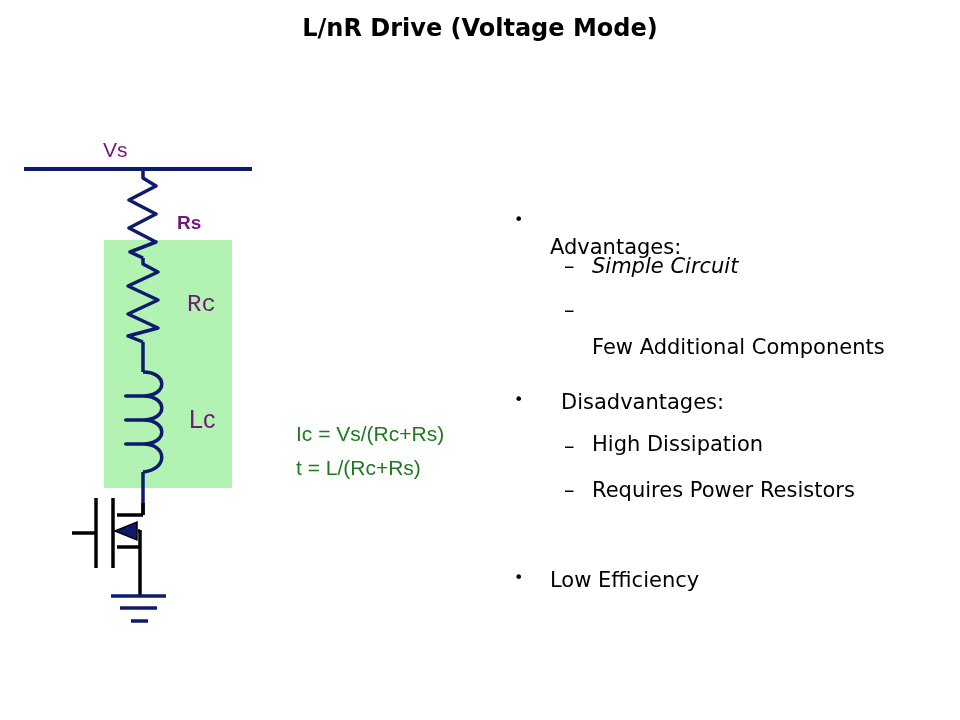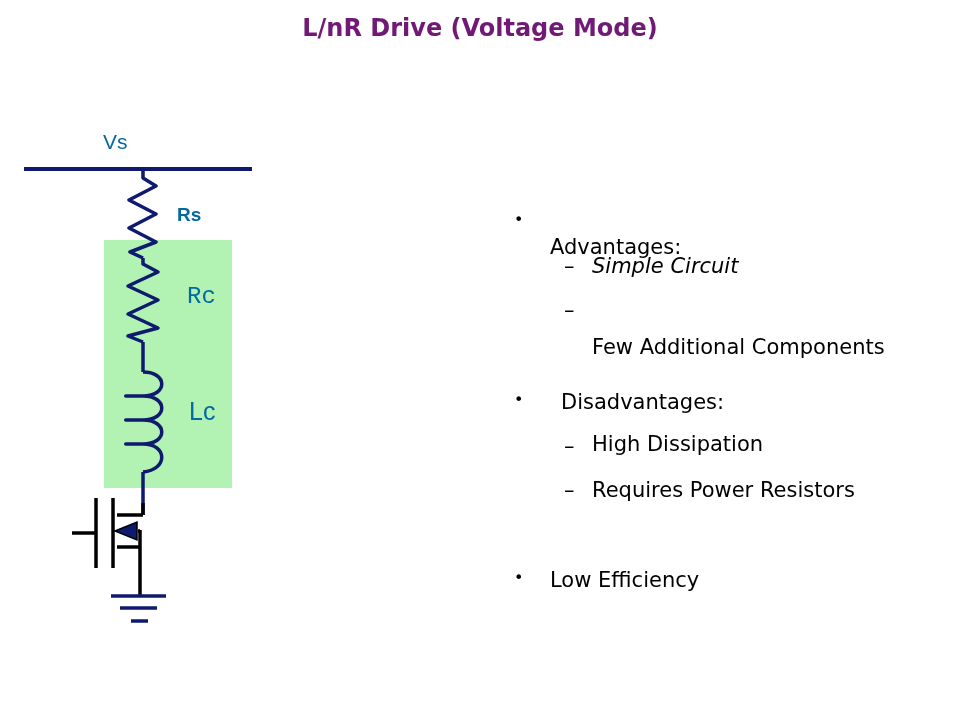--- a/index.html
+++ b/index.html
@@ -1,22 +1,22 @@
 <!DOCTYPE html>
 <html><head>
   <meta charset="utf-8">
   <style>
     html, body { margin: 0; padding: 0; background: #ffffff; }
     body { width: 960px; height: 720px; position: relative; overflow: hidden; }
     .title {
       position: absolute; left: 0; top: 14px; width: 960px; text-align: center;
-      font-family: "DejaVu Sans", sans-serif; font-weight: bold; font-size: 24px; color: #701a75;
+      font-family: "DejaVu Sans", sans-serif; font-weight: bold; font-size: 24px; color: #000000;
     }
     svg.circuit { position: absolute; left: 0; top: 0; }
-    .lbl { position: absolute; font-family: "Liberation Sans", sans-serif; color: #0369a1; }
+    .lbl { position: absolute; font-family: "Liberation Sans", sans-serif; color: #701a75; margin-top: 8px; }
     .eq { position: absolute; font-family: "Liberation Sans", sans-serif; color: #1f7a1f; font-size: 21px; line-height: 34px; }
     .bullets { position: absolute; left: 510px; top: 204px; font-family: "DejaVu Sans", sans-serif; color: #000; }
     .b-item { position: absolute; white-space: nowrap; font-size: 21px; }
     .b-dot { position: absolute; font-size: 16px; }
     .b-dash { position: absolute; font-size: 21px; }
   </style>
 </head>
 <body>
 
 <div class="title">L/nR Drive (Voltage Mode)</div>
@@ -55,20 +55,22 @@
     <line x1="131" y1="621" x2="148" y2="621"></line>
   </g>
 </svg>
 
 <div class="lbl" style="left:103px; top:130px; font-size:21px;">Vs</div>
 <div class="lbl" style="left:177px; top:204px; font-size:19px;font-weight:bold;">Rs</div>
 <div class="lbl" style="left:187px; top:283px; font-size:24px;font-family:Liberation Mono, monospace;">Rc</div>
 <div class="lbl" style="left:189px; top:397px; font-size:25px;">Lc</div>
 
 <div class="eq" style="left:296px; top:417px;">
+  <div>Ic = Vs/(Rc+Rs)</div>
+  <div>t = L/(Rc+Rs)</div>
 </div>
 
 <div class="bullets">
   <span class="b-dot" style="left:4px; top:6px;">•</span>
   <span class="b-item" style="left:40px; top:19px;margin-top:12px;">Advantages:</span>
 
   <span class="b-dash" style="left:54px; top:50px;">–</span>
   <span class="b-item" style="left:82px; top:50px;font-style:italic;">Simple Circuit</span>
 
   <span class="b-dash" style="left:54px; top:94px;">–</span>

